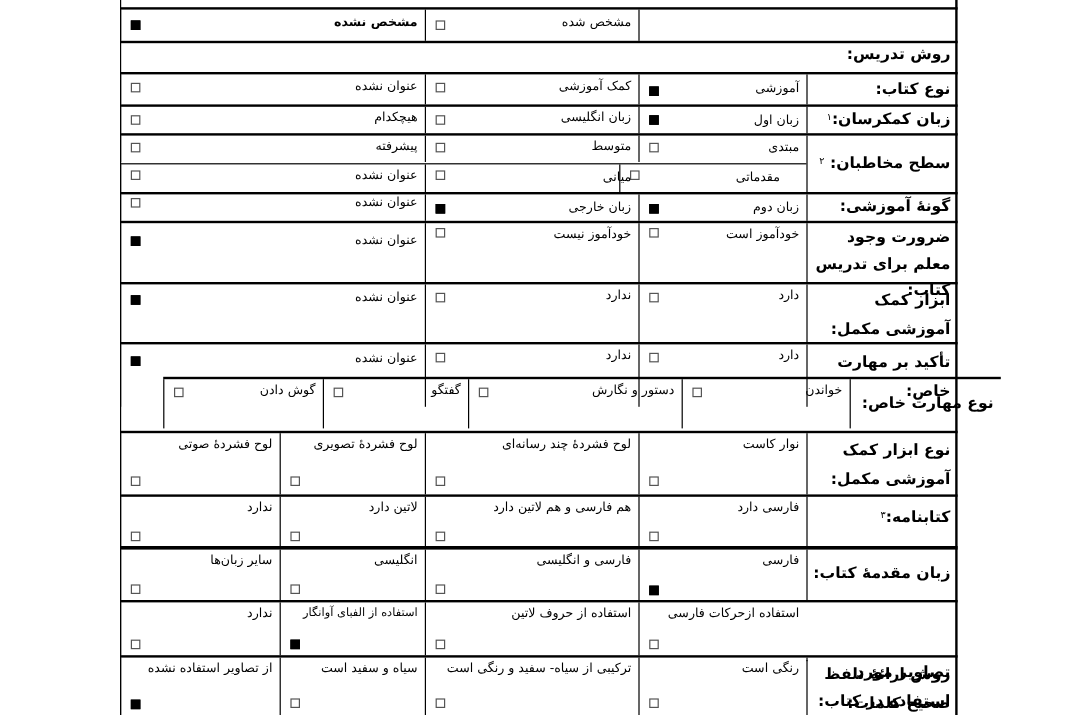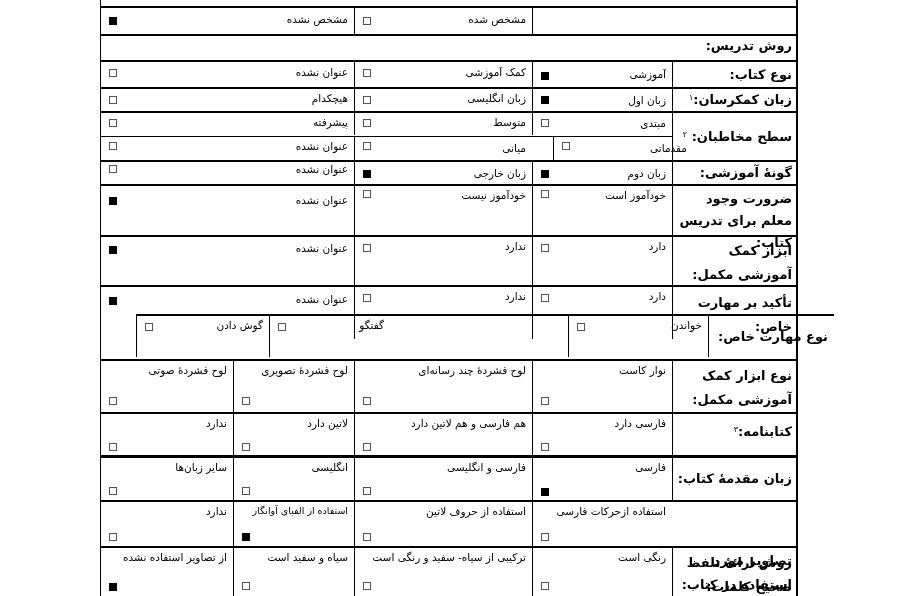--- a/index.html
+++ b/index.html
@@ -27,21 +27,21 @@
   <div class="outer-right"></div>
 
   <div class="row" style="top:0; height:12px;"></div>
 
   <div class="row" style="top:12px; height:28px;">
     <div class="cell" style="left:432px; width:266px;"></div>
     <div class="cell" style="left:254px; width:178px;">
       <span class="opt-text" style="top:5px;">مشخص شده</span>
       <span class="chk top" style="top:9px;"></span>
     </div>
-    <div class="cell" style="left:0; width:254px;">
+    <div class="cell" style="left:0; width:254px;font-weight:bold;">
       <span class="opt-text" style="top:5px;">مشخص نشده</span>
       <span class="chk top on" style="top:9px;"></span>
     </div>
   </div>
 
   <div class="row" style="top:40px; height:26px;">
     <span class="wide-label">روش تدریس:</span>
   </div>
 
   <div class="row" style="top:66px; height:27px;">
@@ -92,21 +92,21 @@
     <div class="cell" style="left:254px; width:178px; bottom:25px;">
       <span class="opt-text">متوسط</span>
       <span class="chk top" style="top:6px;"></span>
     </div>
     <div class="cell" style="left:0; width:254px; bottom:25px;">
       <span class="opt-text">پیشرفته</span>
       <span class="chk top" style="top:6px;"></span>
     </div>
     <div style="position:absolute; left:0; width:572px; top:23px; border-top:1.5px solid #000;"></div>
 
-    <div class="cell" style="left:453px; width:140px; top:24px;">
+    <div class="cell" style="left:416px; width:140px; top:24px;">
       <span class="opt-text" style="top:5px;">مقدماتی</span>
       <span class="chk top" style="top:5px;"></span>
     </div>
     <div class="cell" style="left:254px; width:178px; top:24px;">
       <span class="opt-text" style="top:5px;">میانی</span>
       <span class="chk top" style="top:5px;"></span>
     </div>
     <div class="cell" style="left:0; width:254px; top:24px;">
       <span class="opt-text" style="top:3px;">عنوان نشده</span>
       <span class="chk top" style="top:5px;"></span>
@@ -180,20 +180,24 @@
   </div>
 
   <div class="row" style="top:320px; height:43px; border-top-width:2.5px;margin-left:36px;">
     <div class="label center">
         <span>نوع مهارت خاص:</span>
       </div>
     <div class="cell" style="left:432px; width:140px;">
       <span class="opt-text">خواندن</span>
       <span class="chk top"></span>
     </div>
+    <div class="cell" style="left:254px; width:178px;">
+      <span class="opt-text">دستور و نگارش</span>
+      <span class="chk top"></span>
+    </div>
     <div class="cell" style="left:133px; width:121px;padding-left:40px;">
       <span class="opt-text">گفتگو</span>
       <span class="chk top"></span>
     </div>
     <div class="cell" style="left:0; width:133px;">
       <span class="opt-text">گوش دادن</span>
       <span class="chk top"></span>
     </div>
   </div>
 

